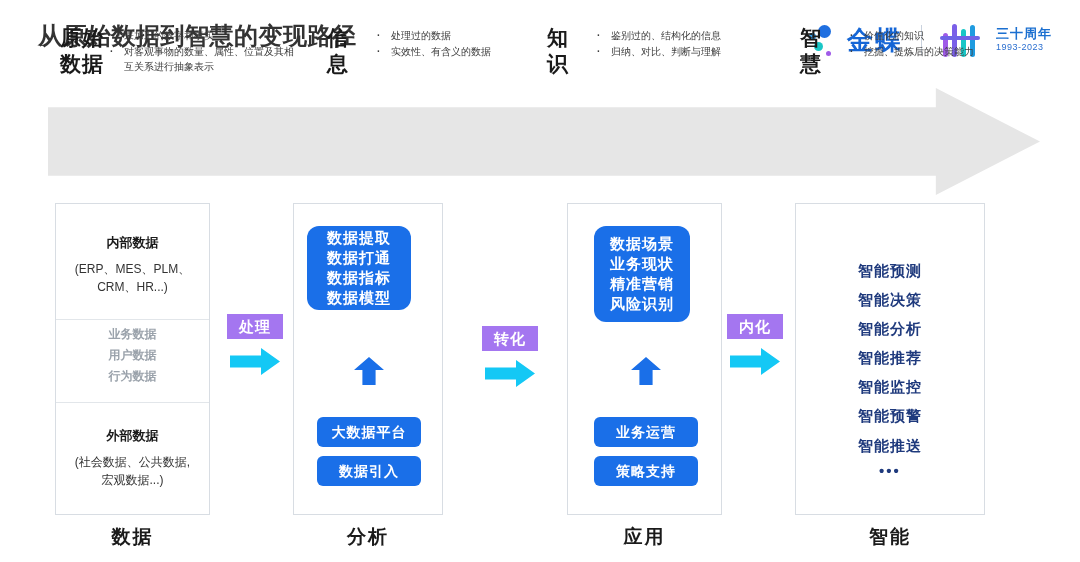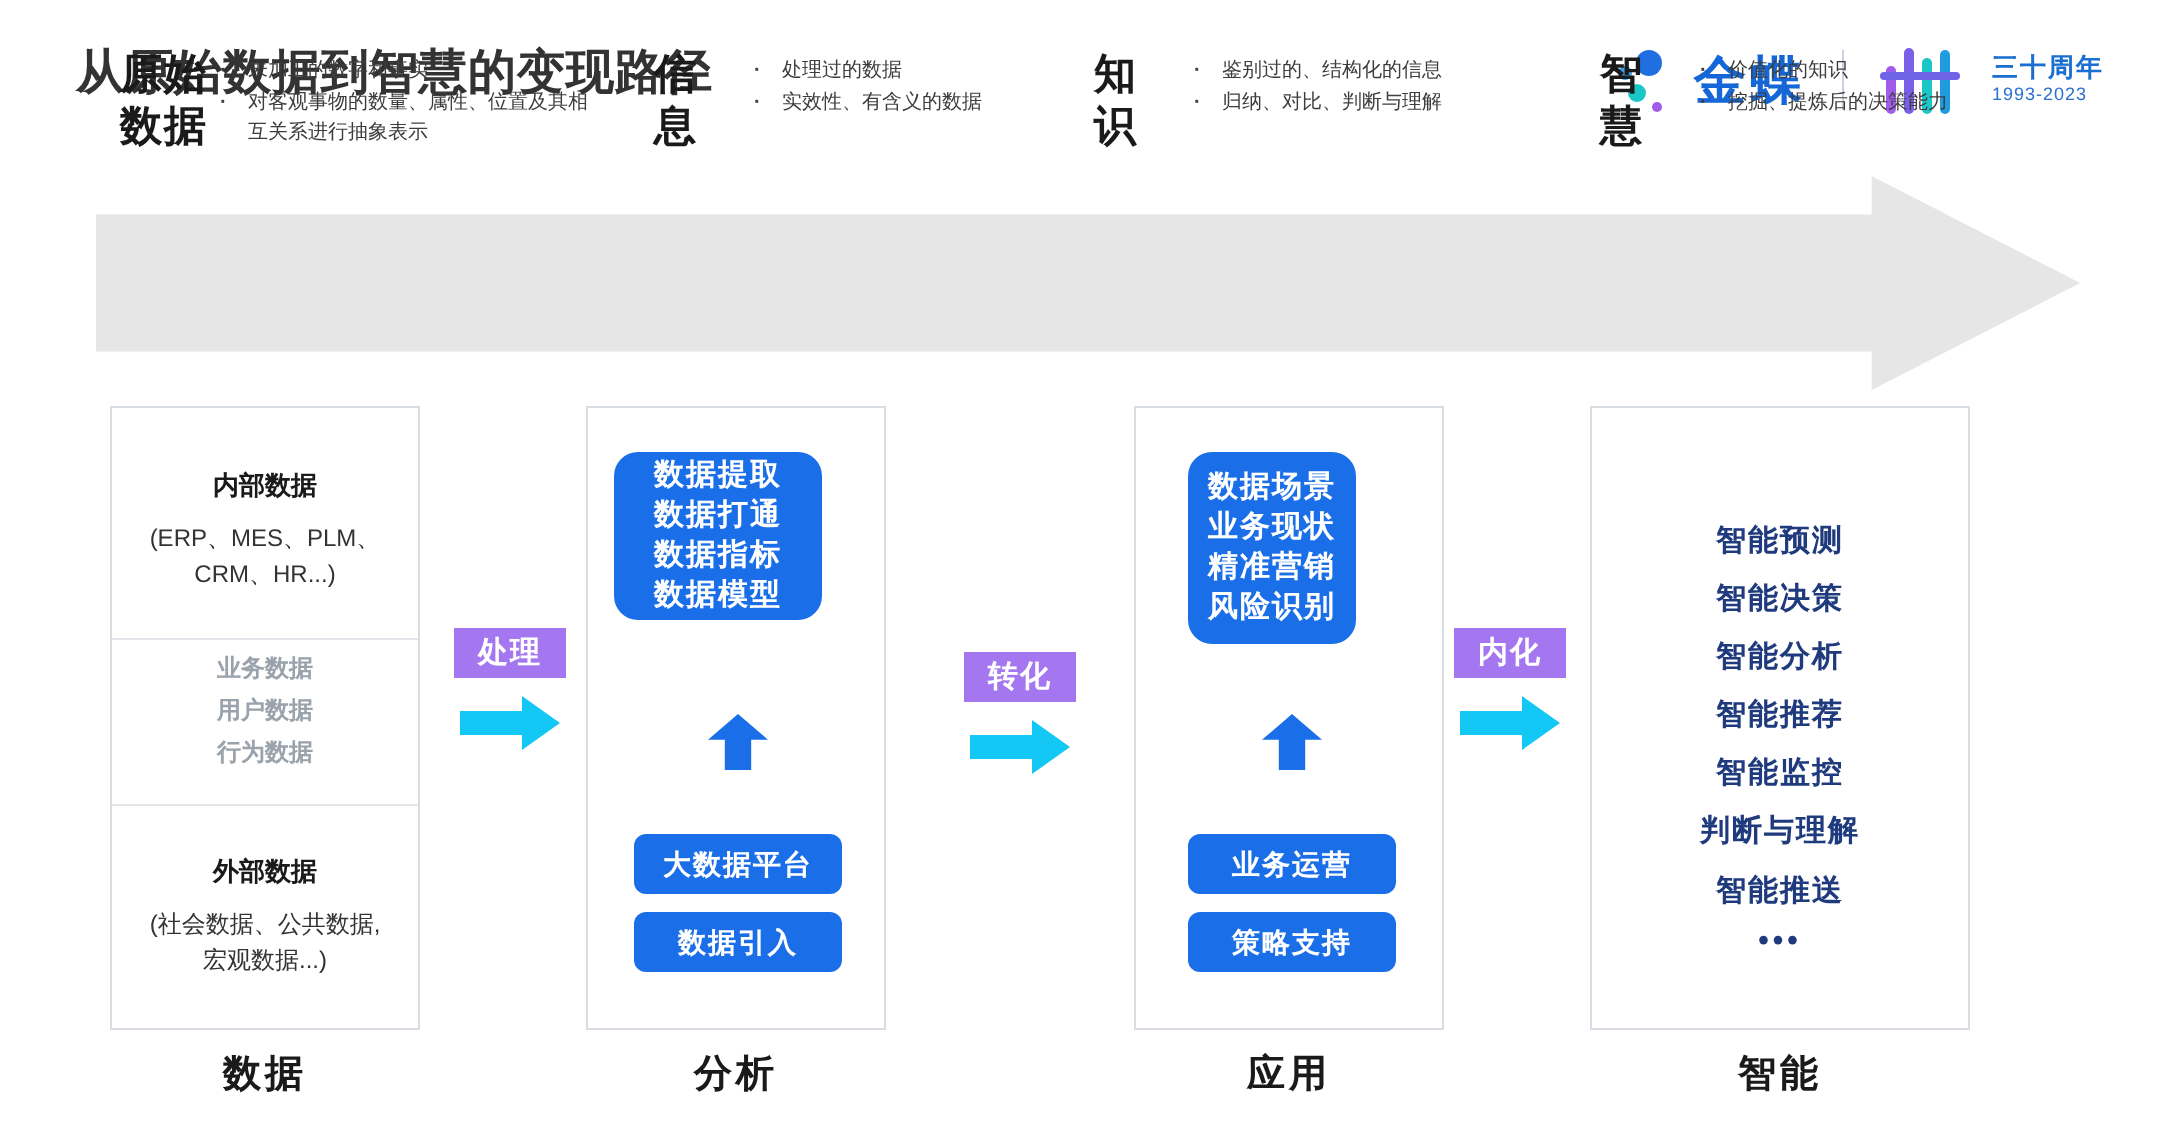--- a/index.html
+++ b/index.html
@@ -201,21 +201,21 @@
     font-size: 15px;
     font-weight: bold;
     line-height: 1.34;
     text-align: center;
     display: flex;
     flex-direction: column;
     justify-content: center;
     letter-spacing: 1px;
   }
   .bb-2 { left: 13px; top: 22px; width: 104px; height: 84px; }
-  .bb-3 { left: 26px; top: 22px; width: 84px; height: 96px; }
+  .bb-3 { left: 26px; top: 22px; width: 96px; height: 96px; }
 
   
   .up-arrow {
     position: absolute;
     width: 30px; height: 28px;
     background: #1a6fe8;
     -webkit-clip-path: polygon(50% 0, 100% 46%, 72% 46%, 72% 100%, 28% 100%, 28% 46%, 0 46%);
     clip-path: polygon(50% 0, 100% 46%, 72% 46%, 72% 100%, 28% 100%, 28% 46%, 0 46%);
   }
   .ua-2 { left: 60px; top: 153px; }
@@ -433,21 +433,21 @@
 </div>
 <div class="col-label cl-3">应用</div>
 
 <div class="col col-4">
   <div class="c4-list">
     <div class="c4-item">智能预测</div>
     <div class="c4-item">智能决策</div>
     <div class="c4-item">智能分析</div>
     <div class="c4-item">智能推荐</div>
     <div class="c4-item">智能监控</div>
-    <div class="c4-item">判断与理解</div>
+    <div class="c4-item">智能预警</div>
     <div class="c4-item">智能推送</div>
     <div class="c4-dots">•••</div>
   </div>
 </div>
 <div class="col-label cl-4">智能</div>
 
 <div class="connector cn-1">
   <div class="badge">处理</div>
   <div class="right-arrow"></div>
 </div>

